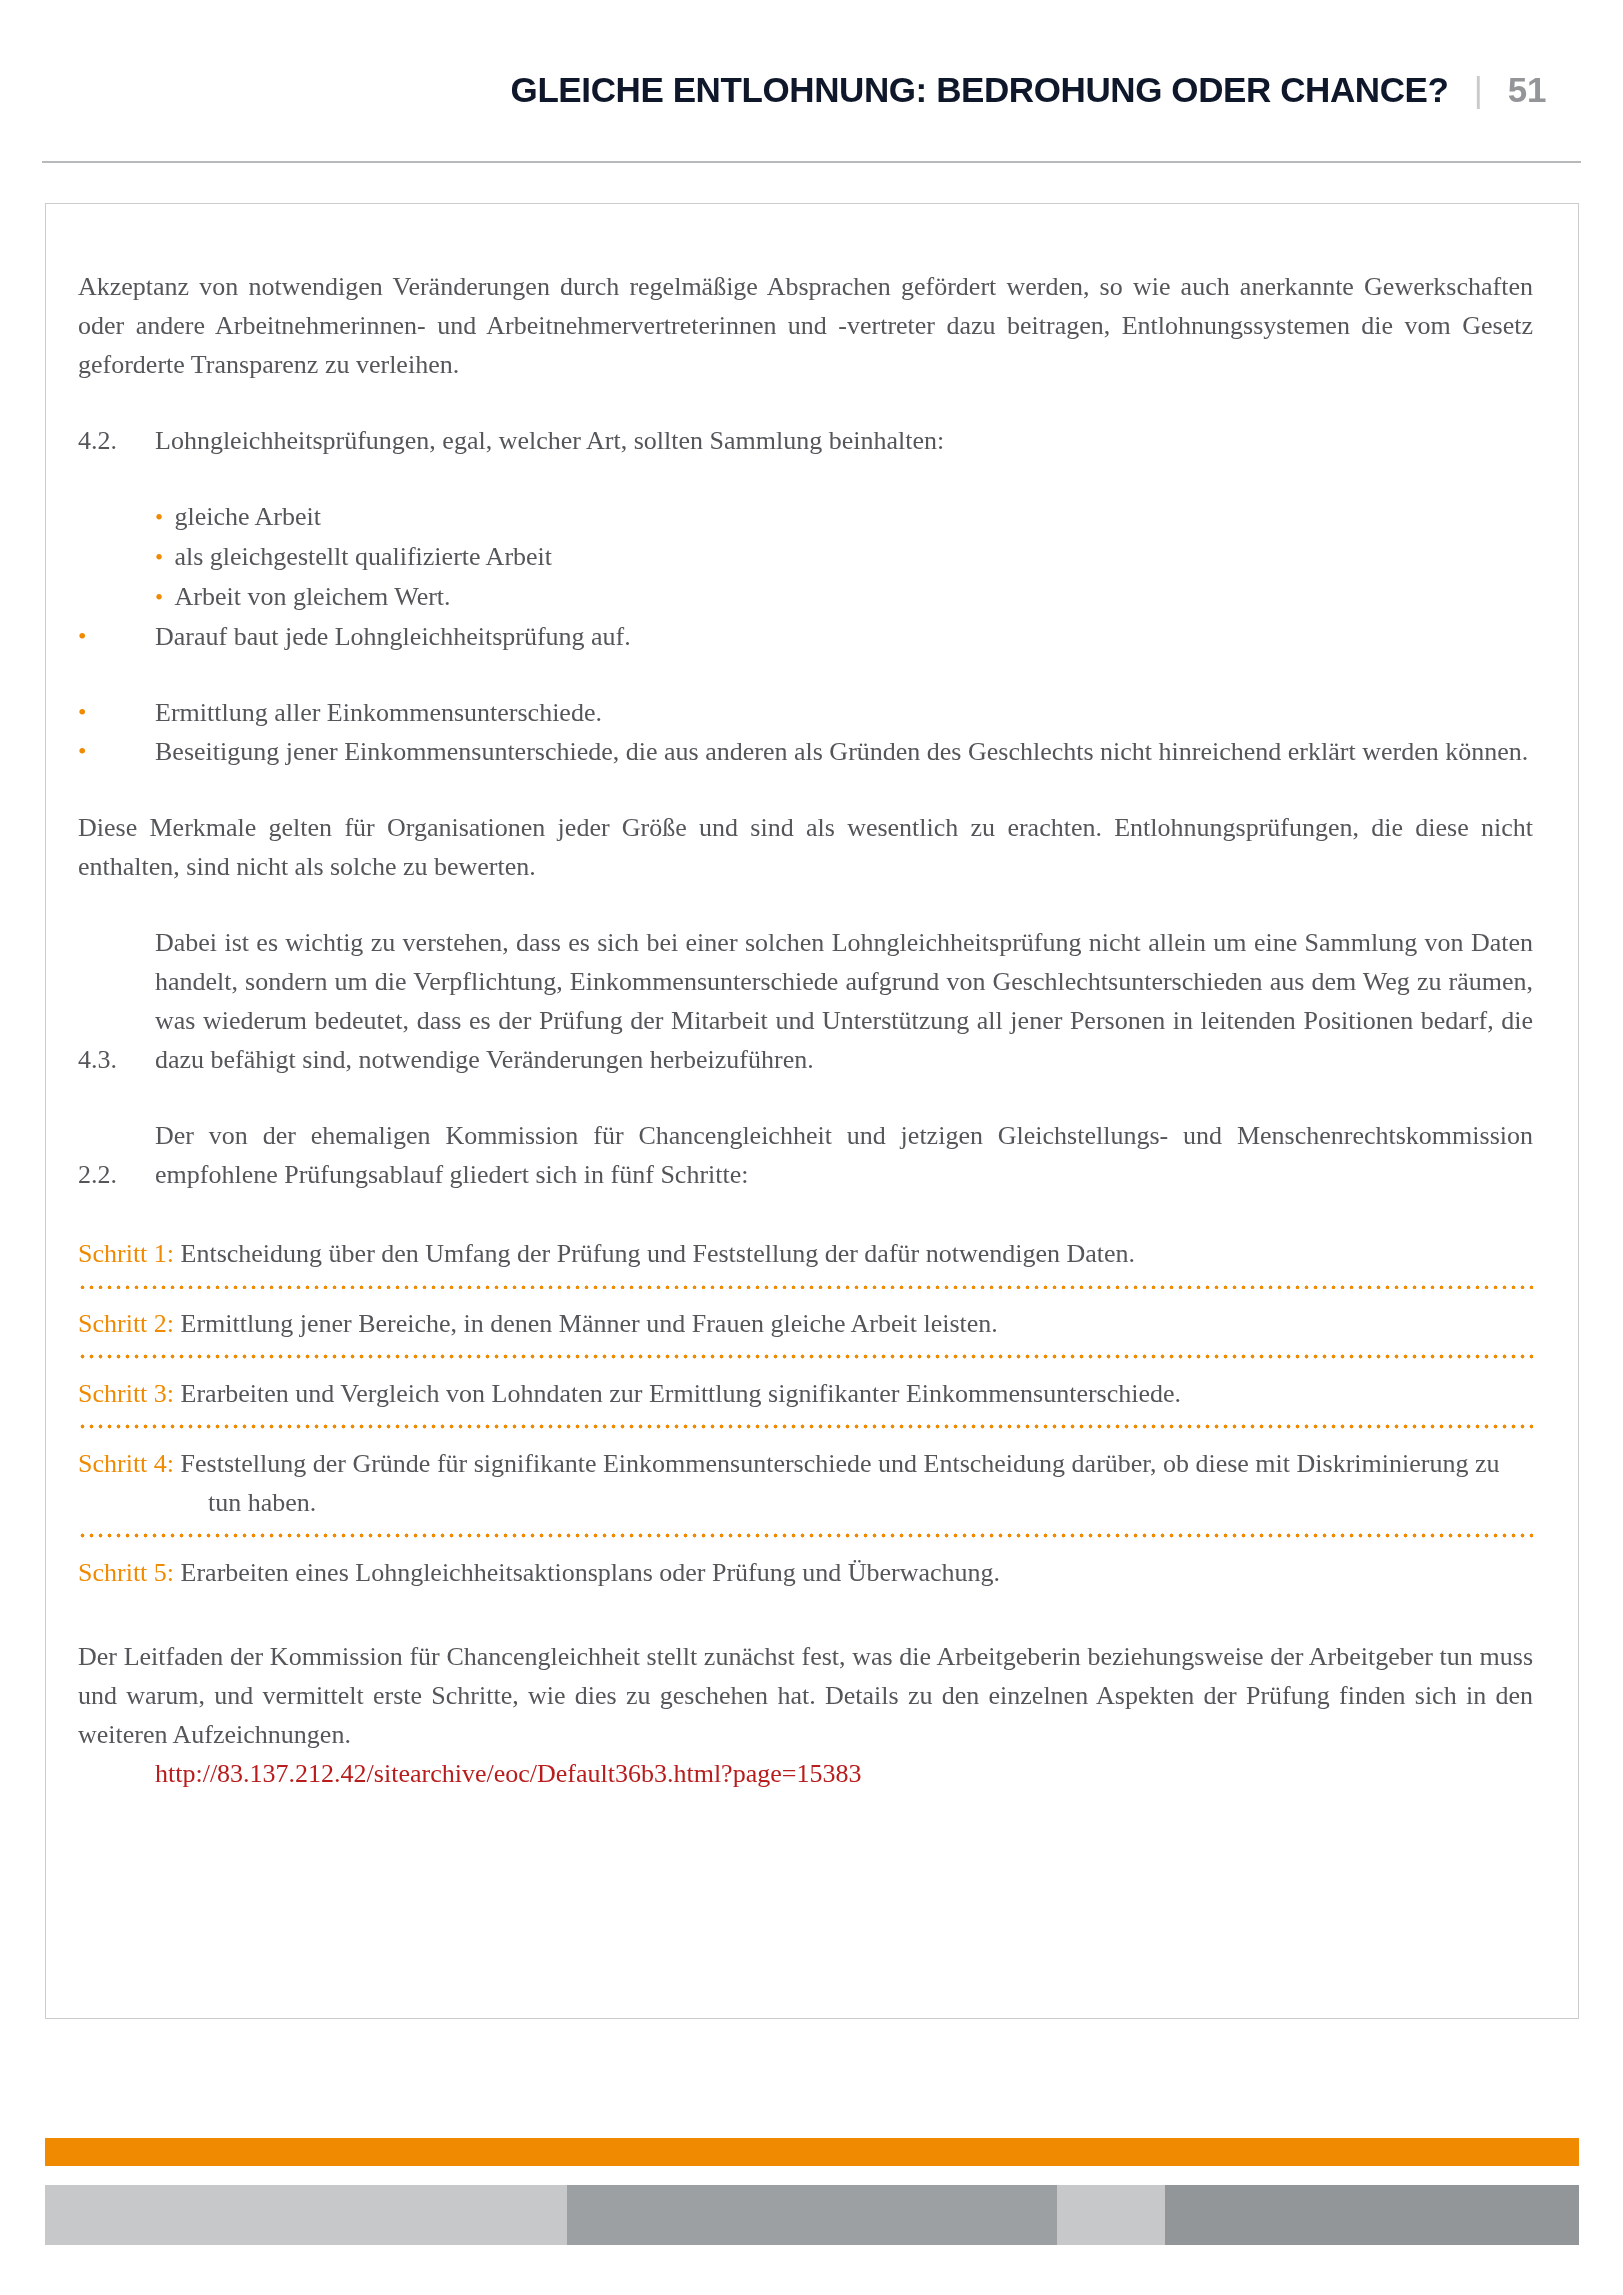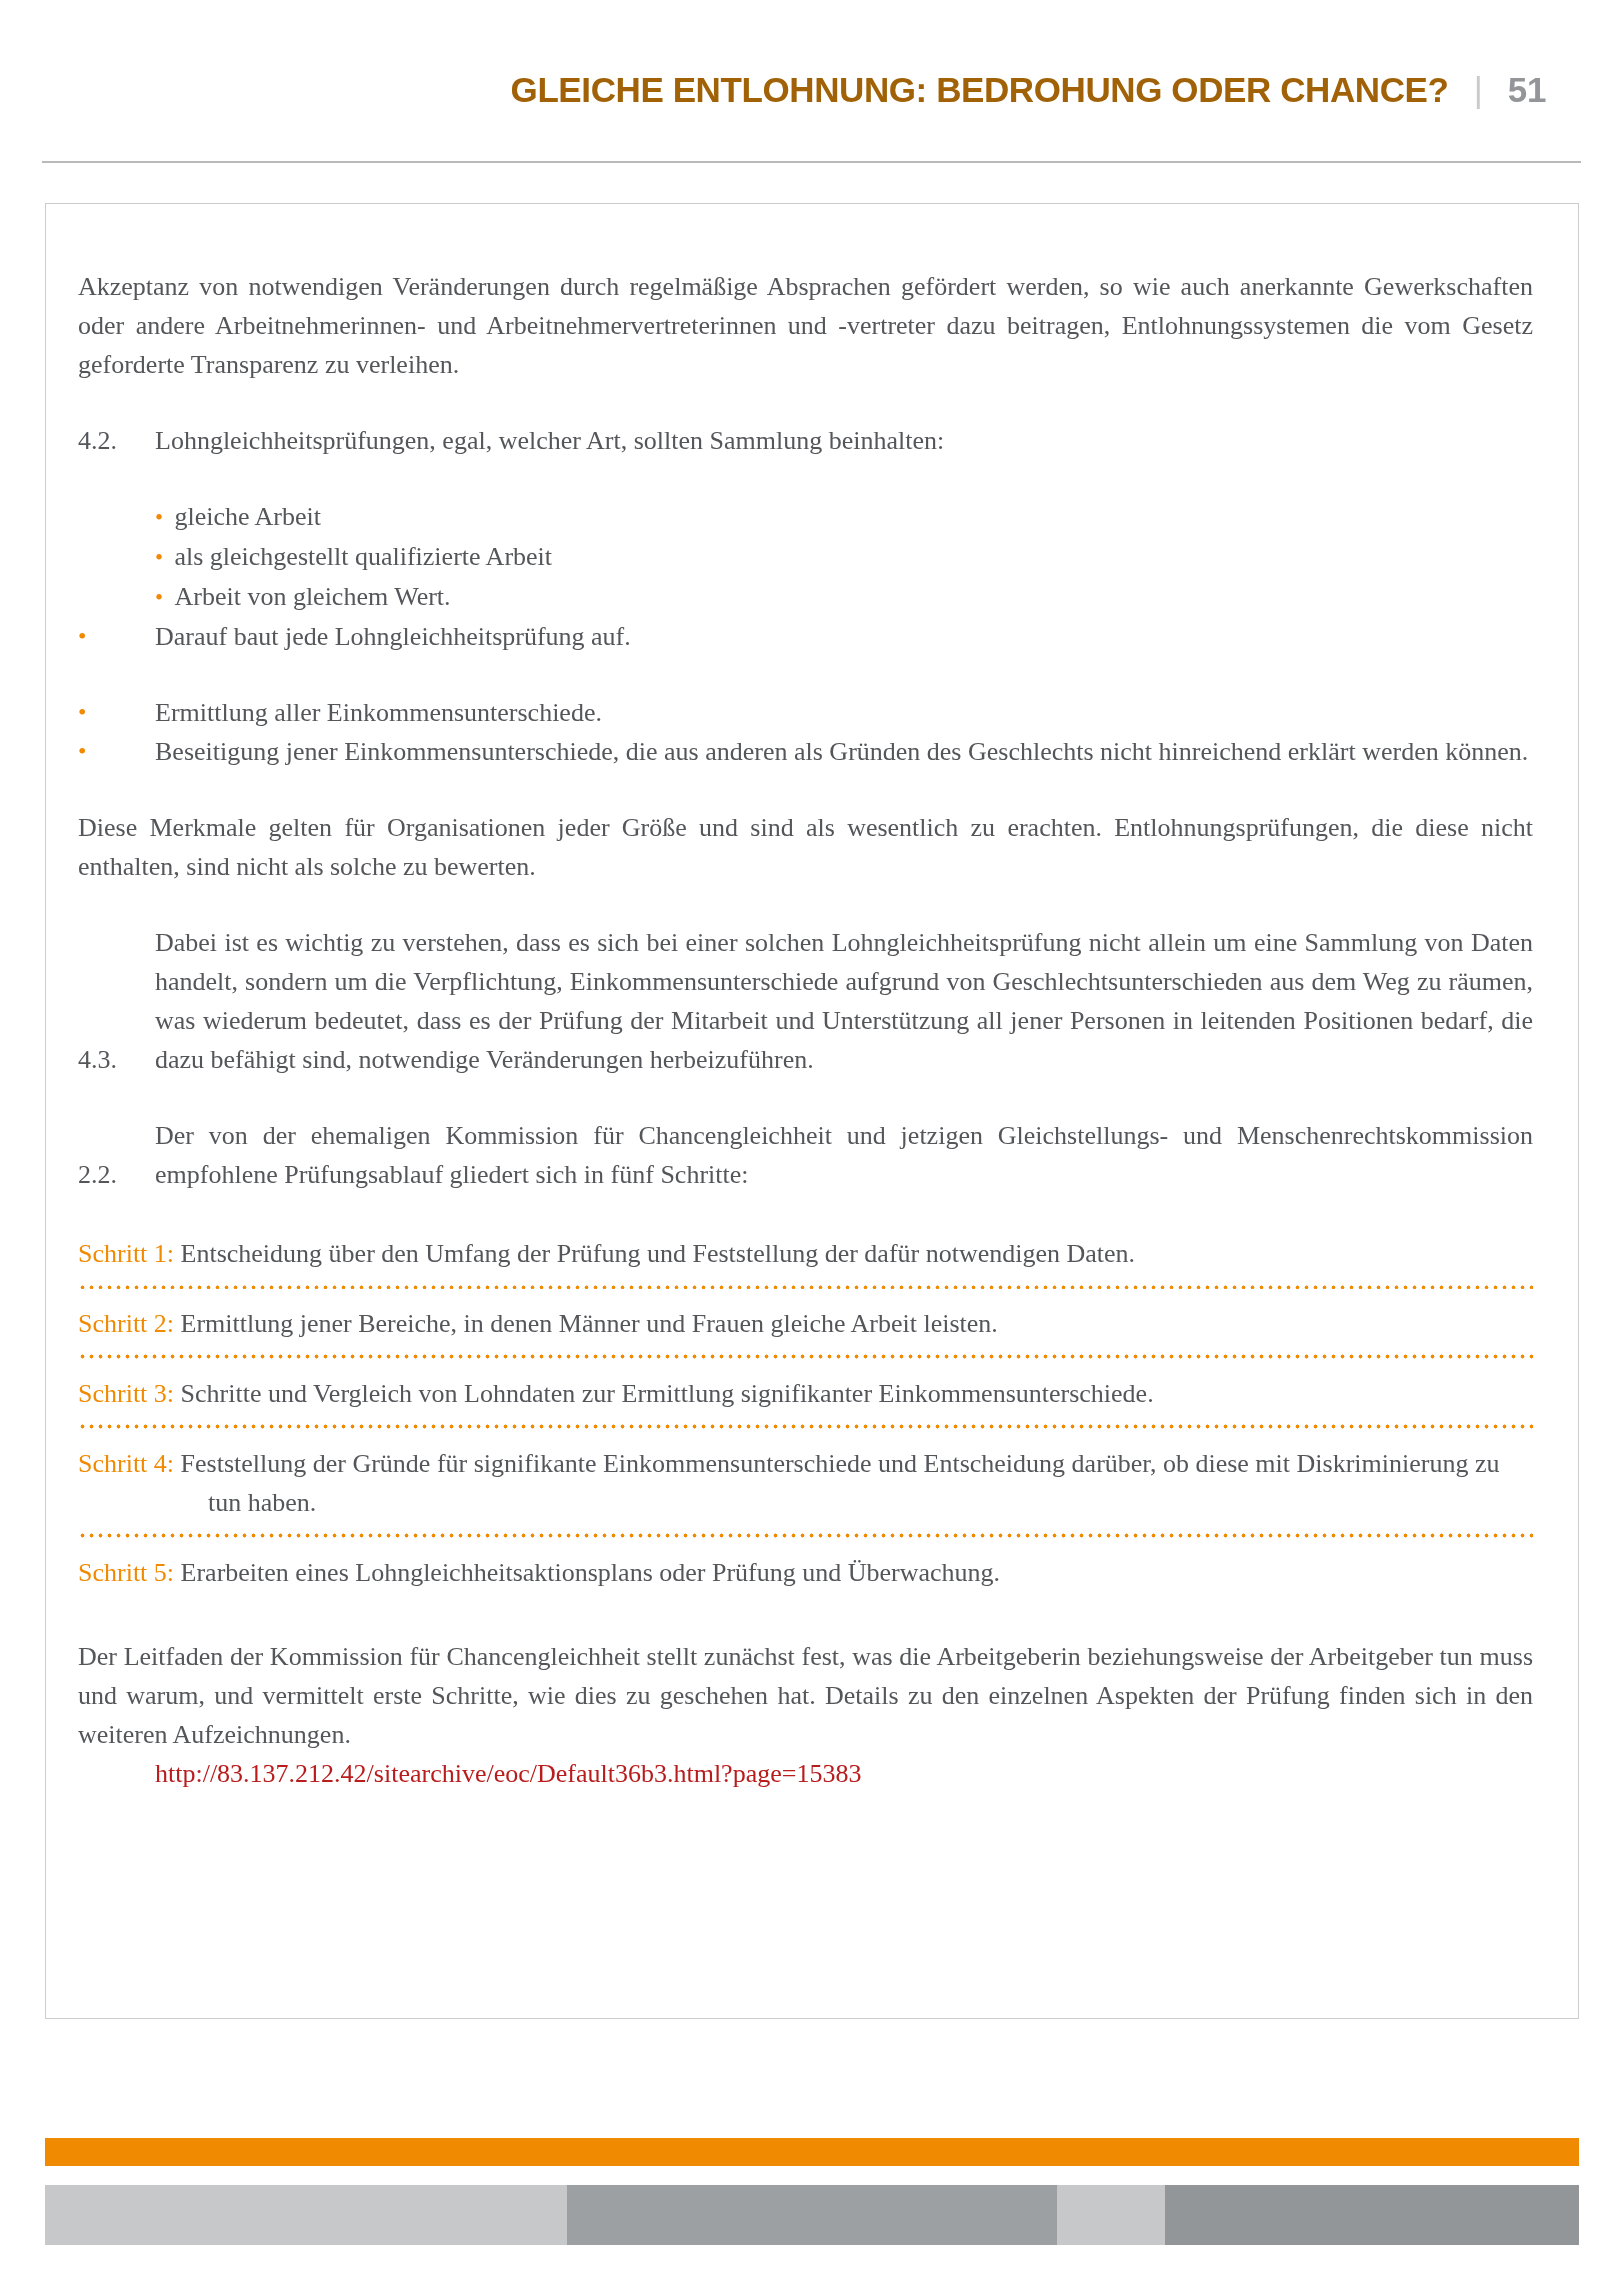--- a/index.html
+++ b/index.html
@@ -19,21 +19,21 @@
     top: 70px;
     left: 42px;
     right: 77px;
     text-align: right;
     font-family: "Liberation Sans", sans-serif;
     font-weight: bold;
     font-size: 35px;
     letter-spacing: -0.4px;
     white-space: nowrap;
   }
-  .page-header .title  { color: #a16207; }
+  .page-header .title  { color: #0f172a; }
   .page-header .sep    { color: #c9cacc; font-weight: normal; margin: 0 16px; }
   .page-header .pagenum{ color: #939598; }
 
   .header-rule {
     position: absolute;
     top: 161px;
     left: 42px;
     right: 42px;
     height: 2.4px;
     background: #b8b9bb;
@@ -190,21 +190,21 @@
   <div class="dotline"></div>
 
   <div class="step">
     <span class="step-label">Schritt 2:</span>
     <span>Ermittlung jener Bereiche, in denen Männer und Frauen gleiche Arbeit leisten.</span>
   </div>
   <div class="dotline"></div>
 
   <div class="step">
     <span class="step-label">Schritt 3:</span>
-    <span>Schritte und Vergleich von Lohndaten zur Ermittlung signifikanter Einkommensunterschiede.</span>
+    <span>Erarbeiten und Vergleich von Lohndaten zur Ermittlung signifikanter Einkommensunterschiede.</span>
   </div>
   <div class="dotline"></div>
 
   <div class="step">
     <span class="step-label">Schritt 4:</span>
     <span>Feststellung der Gründe für signifikante Einkommensunterschiede und Entscheidung darüber, ob diese mit Diskriminierung zu tun haben.</span>
   </div>
   <div class="dotline"></div>
 
   <div class="step">

